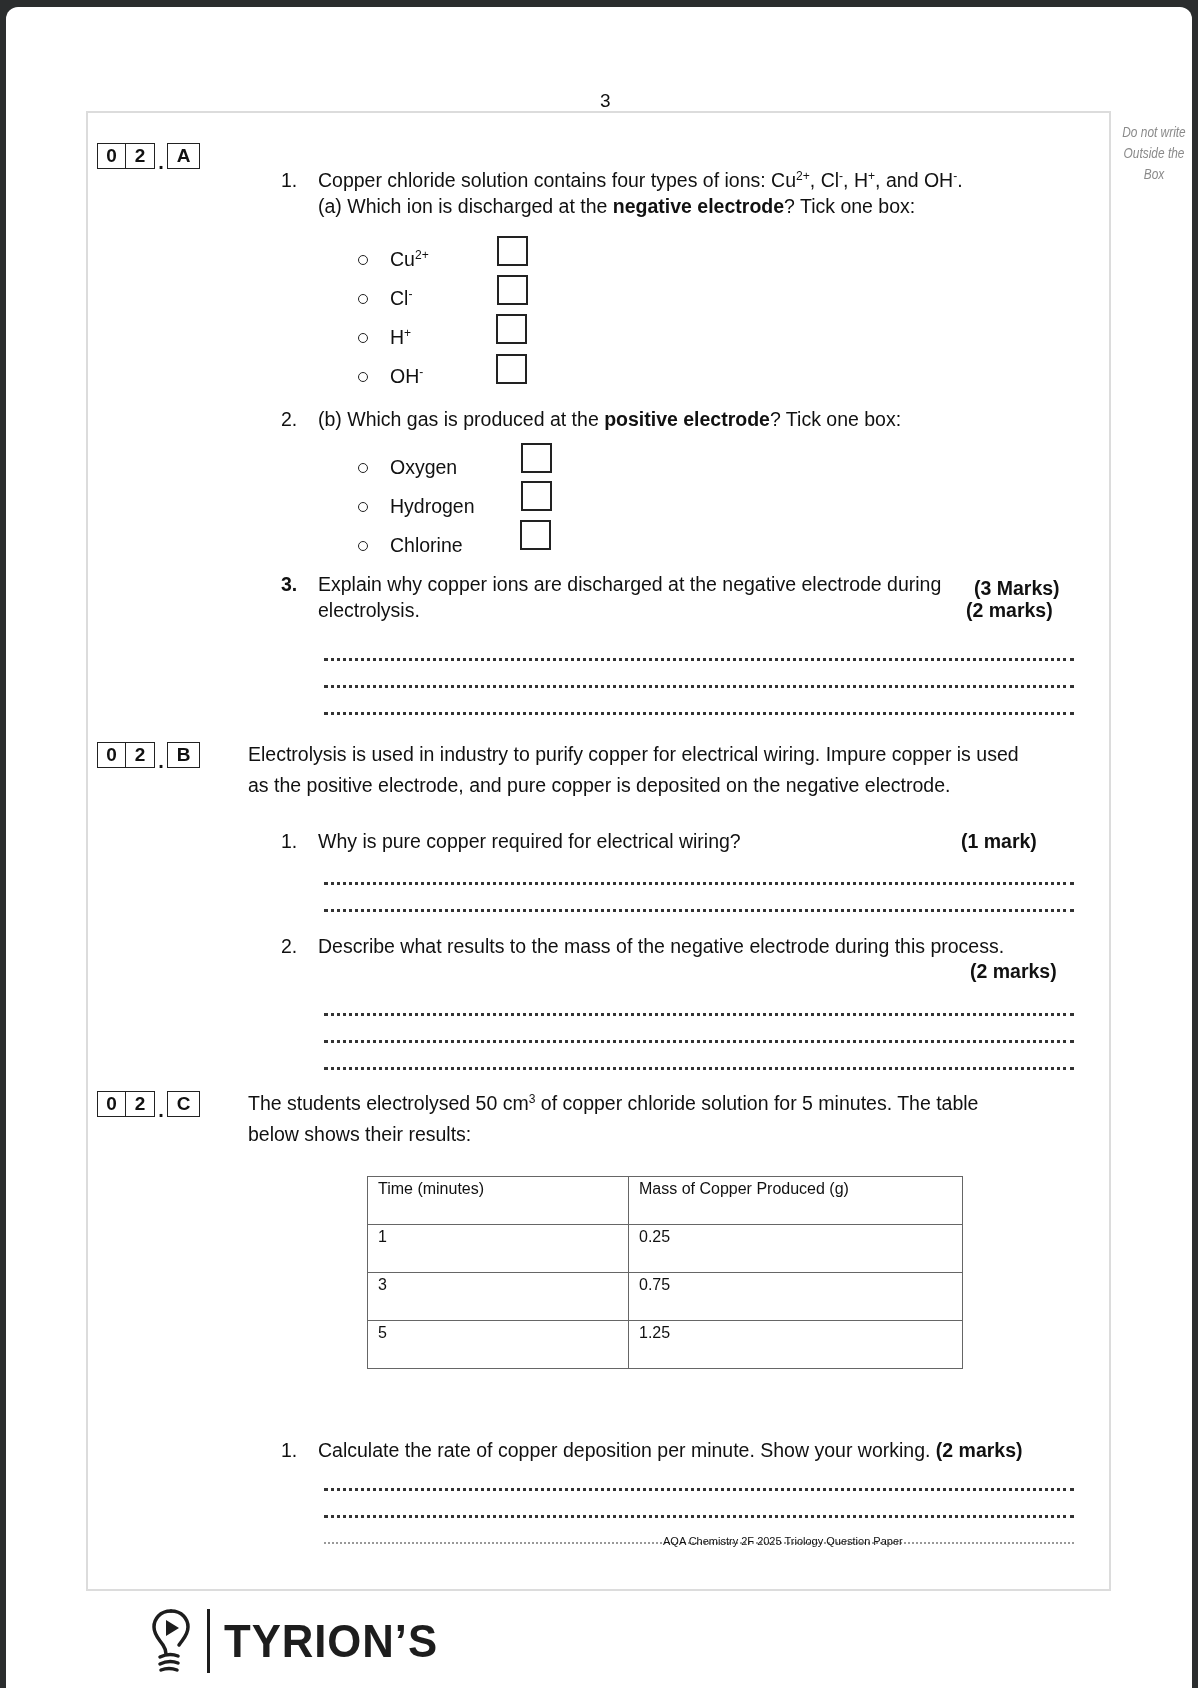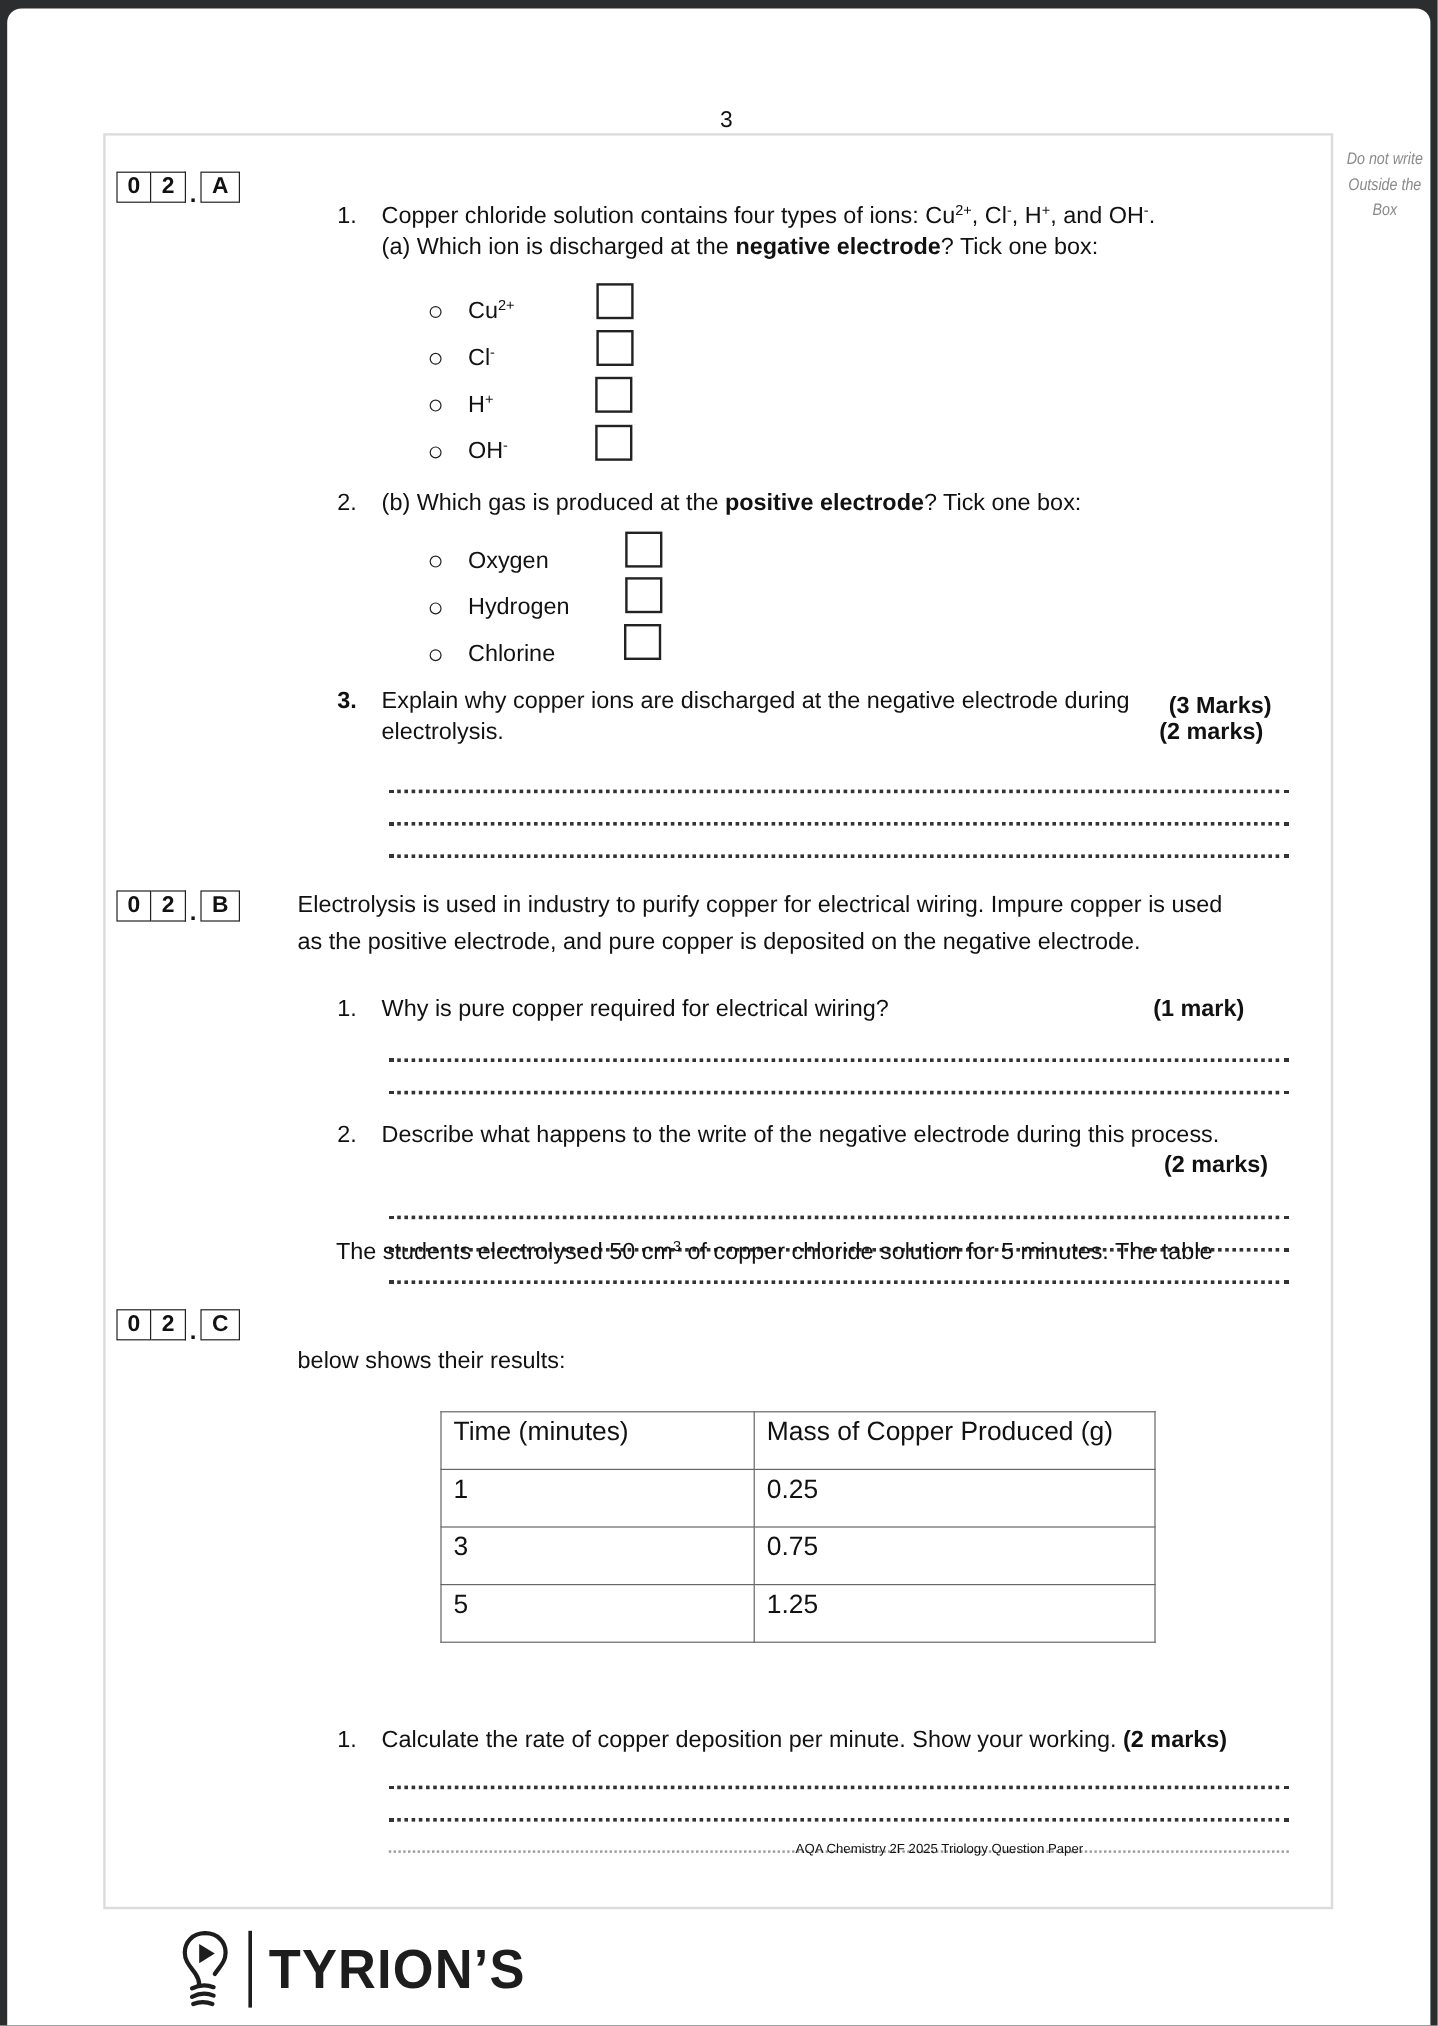--- a/index.html
+++ b/index.html
@@ -40,21 +40,21 @@
   }
   .marks { position: absolute; font-size: 19.5px; font-weight: bold; white-space: nowrap; }
   .answer-line {
     position: absolute; left: 318px; width: 750px; height: 0;
     border-bottom: 3px dotted #333;
   }
   .answer-line.light { border-bottom: 2px dotted #999; }
   sup { font-size: 0.62em; vertical-align: 0.55em; line-height: 0; }
   table.results {
     position: absolute; left: 361px; top: 1169px; border-collapse: collapse;
-    font-size: 22px;
+    font-size: 16px;
     border-radius: 32px;
   }
   table.results td, table.results th {
     border: 1.5px solid #666; text-align: left; vertical-align: top; font-weight: normal;
     padding: 3px 10px 0 10px; height: 48px; box-sizing: border-box;
   }
   table.results .c1 { width: 261px; }
   table.results .c2 { width: 334px; }
   .logo { position: absolute; left: 145px; top: 1600px; display: flex; align-items: center; }
   .logo .sep { width: 3px; height: 64px; background: #1d1d1d; margin: 0 14px 0 16px; }
@@ -145,34 +145,34 @@
   <div class="txt" style="left:242px;top:734px;">Electrolysis is used in industry to purify copper for electrical wiring. Impure copper is used</div>
 
   <div class="num" style="left:275px;top:821px;">1.</div>
   <div class="txt" style="left:312px;top:821px;">Why is pure copper required for electrical wiring?</div>
   <div class="marks" style="left:955px;top:823px;">(1 mark)</div>
 
   <div class="answer-line" style="top:875px;"></div>
   <div class="answer-line" style="top:902px;"></div>
 
   <div class="num" style="left:275px;top:926px;">2.</div>
-  <div class="txt" style="left:312px;top:926px;">Describe what happens to the write of the negative electrode during this process.</div>
+  <div class="txt" style="left:312px;top:926px;">Describe what results to the mass of the negative electrode during this process.</div>
   <div class="marks" style="left:964px;top:953px;">(2 marks)</div>
 
   <div class="answer-line" style="top:1006px;"></div>
   <div class="answer-line" style="top:1033px;"></div>
   <div class="answer-line" style="top:1060px;"></div>
 
   <div class="qref" style="left:91px;top:1084px;">
     <div class="cell">0</div>
     <div class="cell">2</div>
     <div class="dot">.</div>
     <div class="cell letter">C</div>
   </div>
-  <div class="txt" style="left:242px;top:1023px;margin-left:32px;">
+  <div class="txt" style="left:242px;top:1083px;">
     <span>The students electrolysed 50 cm</span><sup>3</sup><span> of copper chloride solution for 5 minutes. The table</span>
   </div>
   <div class="txt" style="left:242px;top:1114px;">below shows their results:</div>
 
   <table class="results">
     <tbody>
         <tr>
       <th class="c1">Time (minutes)</th>
       <th class="c2">Mass of Copper Produced (g)</th>
     </tr>

